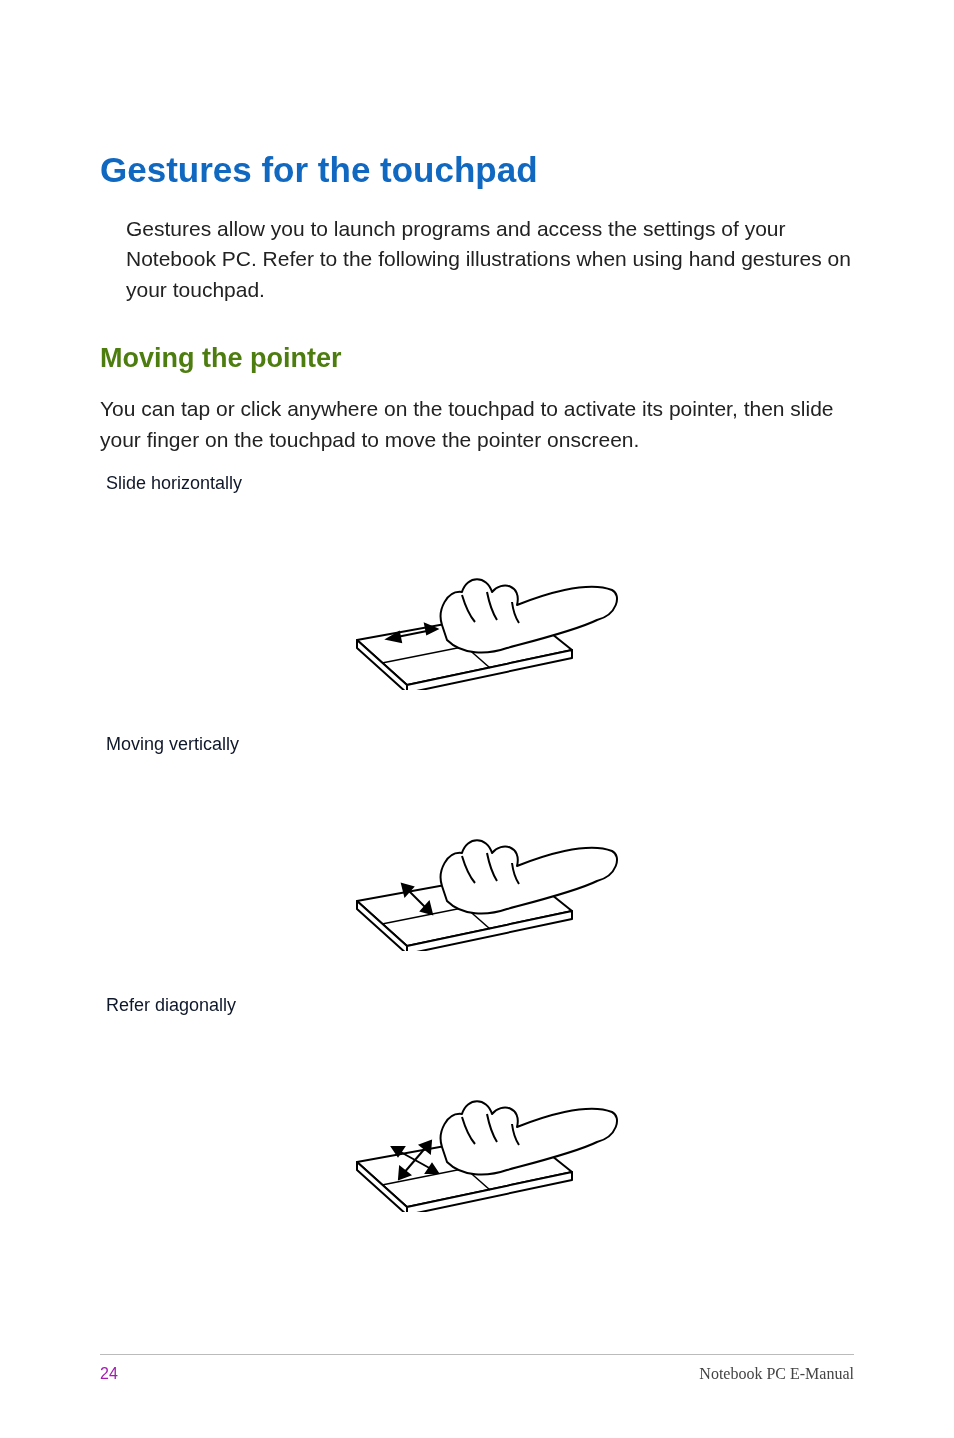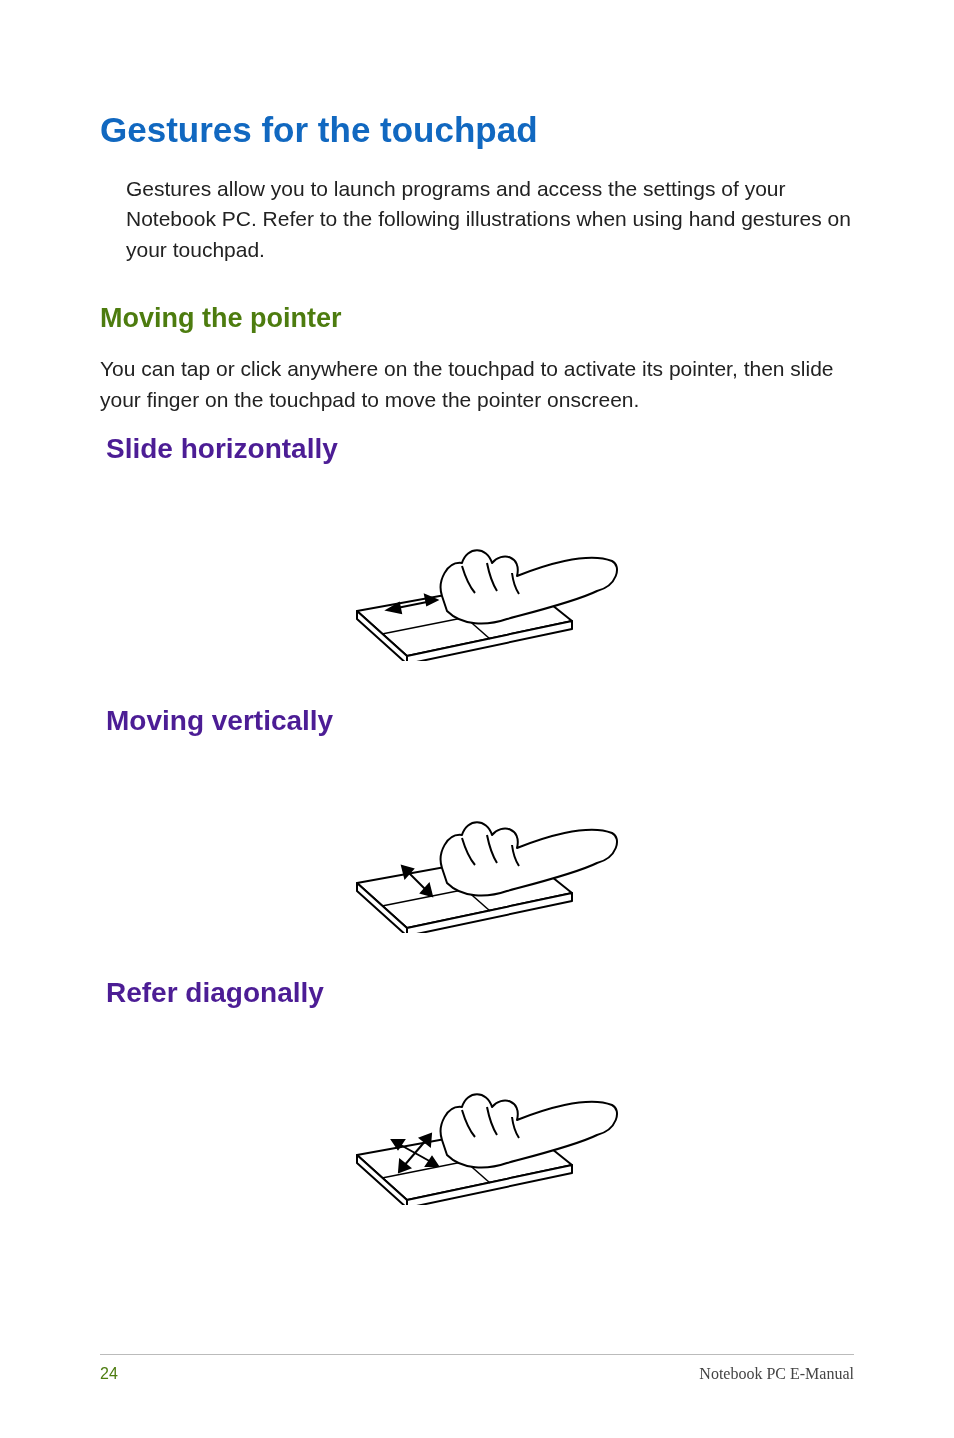--- a/index.html
+++ b/index.html
@@ -14,20 +14,21 @@
       height: 1438px;
       position: relative;
       padding: 110px 100px 60px 100px;
     }
     .main-heading {
       font-family: Verdana, Arial, sans-serif;
       font-size: 35px;
       font-weight: bold;
       color: #1168c0;
       margin-bottom: 24px;
+      margin-top: 40px;
     }
     .intro-text {
       font-family: 'Segoe UI', 'Myriad Pro', Arial, sans-serif;
       font-size: 21px;
       color: #222;
       line-height: 1.45;
       margin-bottom: 38px;
       padding-left: 6px;
       margin-left: 20px;
     }
@@ -40,23 +41,23 @@
     }
     .body-text {
       font-family: Liberation Sans, sans-serif;
       font-size: 21px;
       color: #222;
       line-height: 1.45;
       margin-bottom: 18px;
     }
     .bold-label {
       font-family: 'Segoe UI', 'Myriad Pro', Arial, sans-serif;
-      font-size: 28px;
-      font-weight: bold;
-      color: #4c1d95;
+      font-size: 18px;
+      font-weight: normal;
+      color: #0f172a;
       margin-bottom: 10px;
       padding-left: 6px;
     }
     .illustration-wrap {
       text-align: center;
       margin-bottom: 40px;
       padding-top: 16px;
     }
     .illustration-wrap svg {
       display: inline-block;
@@ -68,21 +69,21 @@
       right: 100px;
       border-top: 1px solid #bbb;
       padding-top: 10px;
       display: flex;
       justify-content: space-between;
       align-items: center;
     }
     .page-num {
       font-family: 'Segoe UI', Arial, sans-serif;
       font-size: 16px;
-      color: #4d7c0f;
+      color: #a21caf;
     }
     .footer-title {
       font-family: Liberation Serif, serif;
       font-size: 16px;
       color: #444;
     }
   </style>
 </head>
 <body>
 

